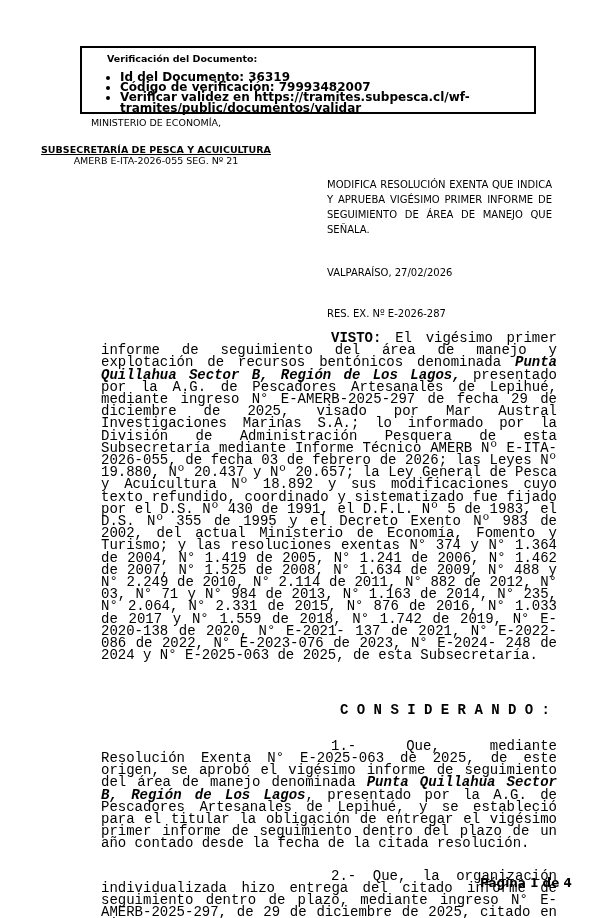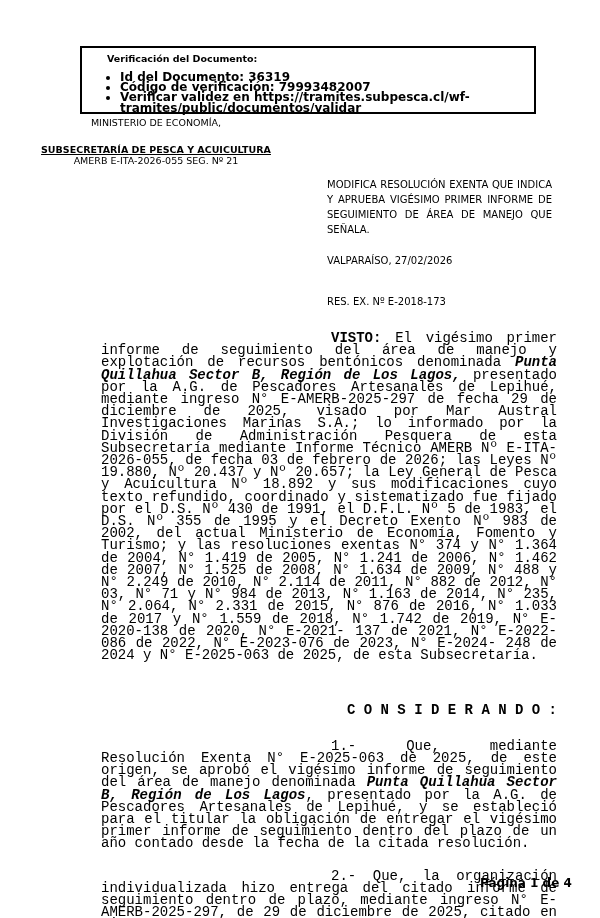--- a/index.html
+++ b/index.html
@@ -44,39 +44,39 @@
   .letterhead .subsecretaria { font-weight: bold; text-decoration: underline; margin-top: 16px; }
   
   .title-block {
     position: absolute;
     left: 327px; top: 177px;
     width: 225px;
     font-size: 10px;
     line-height: 15px;
   }
   .subject { text-align: justify; }
-  .place-date { margin-top: 16px; }
+  .place-date { margin-top: 28px; }
   .res-number { margin-top: 26px; }
   
   .body-text {
     position: absolute;
     left: 101px; top: 332px;
     width: 456px;
     font-size: 14px;
     line-height: 12.2px;
     text-align: justify;
     font-family: Liberation Mono, monospace;
   }
   .body-text p { margin: 0; }
   .indented { text-indent: 230px; }
   .considerando {
     margin-top: 43px !important;
     margin-left: 232px !important;
     font-weight: bold;
-    text-align: right;
+    text-align: center;
   }
   .para-1 { margin-top: 23px !important; }
   .para-2 { margin-top: 20px !important; }
   
   .page-number {
     position: absolute;
     left: 480px; top: 876px;
     font-size: 12px;
     font-weight: bold;
   }
@@ -97,21 +97,21 @@
 
   <div class="letterhead">
     <div>MINISTERIO DE ECONOMÍA,</div>
     <div class="subsecretaria">SUBSECRETARÍA DE PESCA Y ACUICULTURA</div>
     <div>AMERB E-ITA-2026-055 SEG. Nº 21</div>
   </div>
 
   <div class="title-block">
     <div class="subject">MODIFICA RESOLUCIÓN EXENTA QUE INDICA Y APRUEBA VIGÉSIMO PRIMER INFORME DE SEGUIMIENTO DE ÁREA DE MANEJO QUE SEÑALA.</div>
     <div class="place-date">VALPARAÍSO, 27/02/2026</div>
-    <div class="res-number">RES. EX. Nº E-2018-173</div>
+    <div class="res-number">RES. EX. Nº E-2026-287</div>
   </div>
 
   <div class="body-text">
     <p class="indented"><span style="font-weight: 700;">VISTO:</span><span> El vigésimo primer informe de seguimiento del área de manejo y explotación de recursos bentónicos denominada </span><span style="font-weight: 700; font-style: italic;">Punta Quillahua Sector B, Región de Los Lagos,</span><span> presentado por la A.G. de Pescadores Artesanales de Lepihué, mediante ingreso N° E-AMERB-2025-297 de fecha 29 de diciembre de 2025, visado por Mar Austral Investigaciones Marinas S.A.; lo informado por la División de Administración Pesquera de esta Subsecretaría mediante Informe Técnico AMERB Nº E-ITA-2026-055, de fecha 03 de febrero de 2026; las Leyes Nº 19.880, Nº 20.437 y Nº 20.657; la Ley General de Pesca y Acuicultura Nº 18.892 y sus modificaciones cuyo texto refundido, coordinado y sistematizado fue fijado por el D.S. Nº 430 de 1991, el D.F.L. Nº 5 de 1983, el D.S. Nº 355 de 1995 y el Decreto Exento Nº 983 de 2002, del actual Ministerio de Economía, Fomento y Turismo; y las resoluciones exentas N° 374 y N° 1.364 de 2004, N° 1.419 de 2005, N° 1.241 de 2006, N° 1.462 de 2007, N° 1.525 de 2008, N° 1.634 de 2009, N° 488 y N° 2.249 de 2010, N° 2.114 de 2011, N° 882 de 2012, N° 03, N° 71 y N° 984 de 2013, N° 1.163 de 2014, N° 235, N° 2.064, N° 2.331 de 2015, N° 876 de 2016, N° 1.033 de 2017 y N° 1.559 de 2018, N° 1.742 de 2019, N° E-2020-138 de 2020, N° E-2021- 137 de 2021, N° E-2022-086 de 2022, N° E-2023-076 de 2023, N° E-2024- 248 de 2024 y N° E-2025-063 de 2025, de esta Subsecretaría.</span></p>
     <p class="considerando">C O N S I D E R A N D O :</p>
     <p class="indented para-1"><span>1.- Que, mediante Resolución Exenta N° E-2025-063 de 2025, de este origen, se aprobó el vigésimo informe de seguimiento del área de manejo denominada </span><span style="font-weight: 700; font-style: italic;">Punta Quillahua Sector B, Región de Los Lagos</span><span>, presentado por la A.G. de Pescadores Artesanales de Lepihué, y se estableció para el titular la obligación de entregar el vigésimo primer informe de seguimiento dentro del plazo de un año contado desde la fecha de la citada resolución.</span></p>
     <p class="indented para-2"><span>2.- Que, la organización individualizada hizo entrega del citado informe de seguimiento dentro de plazo, mediante ingreso N° E-AMERB-2025-297, de 29 de diciembre de 2025, citado en Visto.</span></p>
   </div>
 
   <div class="page-number">Página 1 de 4</div>

